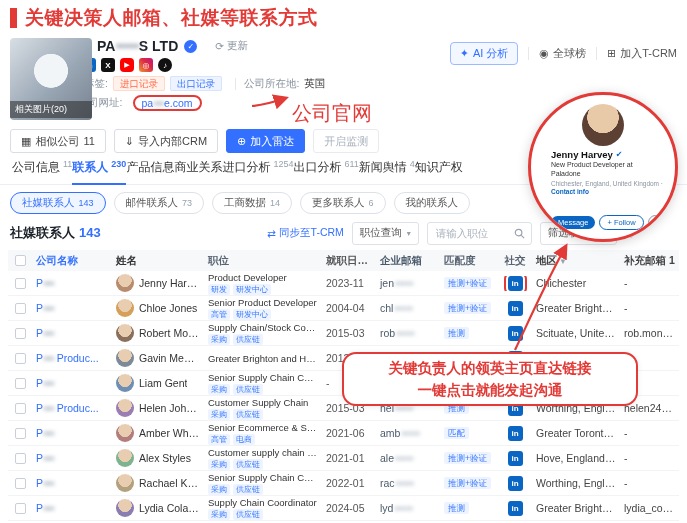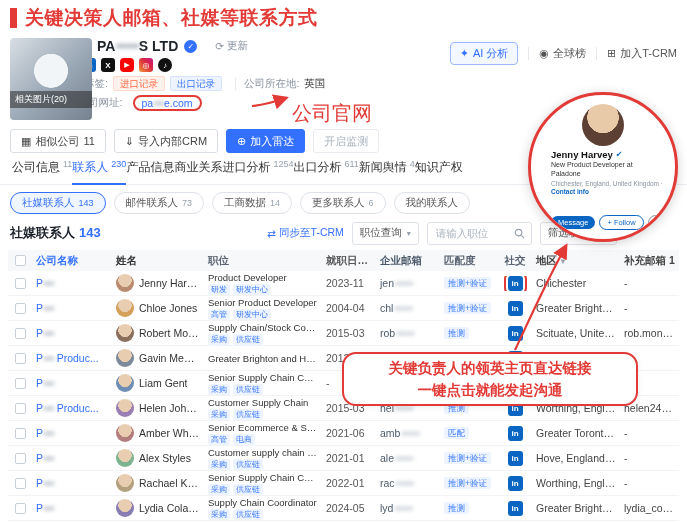--- a/index.html
+++ b/index.html
@@ -15,21 +15,21 @@
   .tbar{width:7px;height:20px;background:var(--accent-red)}
   .page-title{font-size:19px;font-weight:bold;color:var(--accent-red);margin:0;letter-spacing:.5px}
 
   
   .company{position:relative;margin:6px 10px 0;height:88px}
   .thumb{position:absolute;left:0;top:2px;width:82px;height:82px;border-radius:4px;overflow:hidden;
          background:linear-gradient(135deg,#d8dee4,#9aa7b5 55%,#76828f)}
   .thumb-art{position:absolute;inset:0;
      background:radial-gradient(circle at 50% 40%, #f2f5f7 0 26%, rgba(0,0,0,0) 27%),
                 radial-gradient(circle at 50% 28%, #3b74c4 0 9%, rgba(0,0,0,0) 10%)}
-  .thumb-cap{position:absolute;left:0;right:0;bottom:12px;background:rgba(40,40,40,.55);color:#fff;
+  .thumb-cap{position:absolute;left:0;right:0;bottom:2px;background:rgba(40,40,40,.55);color:#fff;
              font-size:9px;padding:2px 5px}
   .cinfo{margin-left:53px}
   .crow1{display:flex;align-items:center;gap:6px;height:20px}
   .badge{background:var(--accent-blue);color:#fff;font-size:9px;padding:1px 5px;border-radius:2px;flex-shrink:0}
   .cname{font-size:14px;font-weight:bold;color:#1d232b;display:inline-flex;align-items:center}
   .mask{filter:blur(2.2px);color:#98a2ae;letter-spacing:-1px;font-weight:normal}
   .vicon{width:13px;height:13px;background:var(--accent-blue);color:#fff;border-radius:50%;
          font-size:8px;display:inline-flex;align-items:center;justify-content:center}
   .refresh{color:#8a94a0;font-size:10.5px;margin-left:12px;display:inline-flex;gap:3px;align-items:center}
   .crow2{display:flex;gap:5px;align-items:center;height:18px}
@@ -61,21 +61,21 @@
   .action-row{margin:5px 10px 0;display:flex;gap:8px;align-items:center;height:24px}
   .abtn{height:24px;display:inline-flex;align-items:center;gap:4px;padding:0 10px;
         border:1px solid #d9dee5;border-radius:3px;font-size:11px;color:#444;background:#fff}
   .abtn-primary{background:var(--accent-blue);border-color:var(--accent-blue);color:#fff}
   .abtn-ghost{color:#aab3bd;border-color:#e8ebef}
 
   
   .tabs-row{display:flex;padding:0 12px;margin-top:6px;border-bottom:1px solid #ebeef2;height:26px}
   .tab{display:inline-flex;gap:3px;align-items:flex-start;font-size:12px;color:#333;height:26px;cursor:pointer}
   .tab .tcount{font-size:9px;color:#98a2ae;margin-top:0px}
-  .tab.active{color:var(--accent-blue);font-weight:normal;border-bottom:2px solid var(--accent-blue)}
+  .tab.active{color:var(--accent-blue);font-weight:bold;border-bottom:2px solid var(--accent-blue)}
   .tab.active .tcount{color:var(--accent-blue)}
 
   
   .chips-row{margin:7px 10px 0;display:flex;gap:8px;height:22px}
   .chip{height:22px;display:inline-flex;align-items:center;gap:4px;padding:0 11px;border:1px solid #dde2e8;
         border-radius:12px;font-size:10.5px;color:#555;background:#fff;cursor:pointer}
   .chip .ccount{font-size:9px;color:#98a2ae}
   .chip.active{color:var(--accent-blue);border-color:var(--accent-blue);background:#f0f6ff}
   .chip.active .ccount{color:var(--accent-blue)}
 

